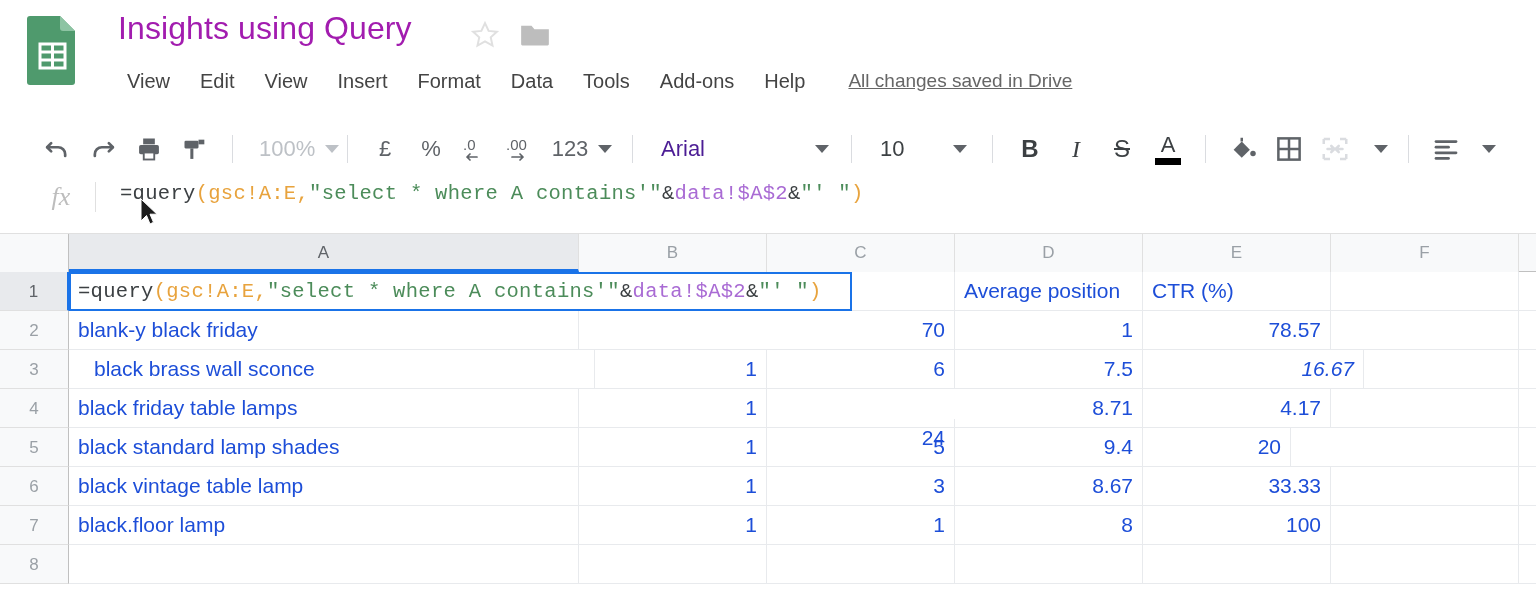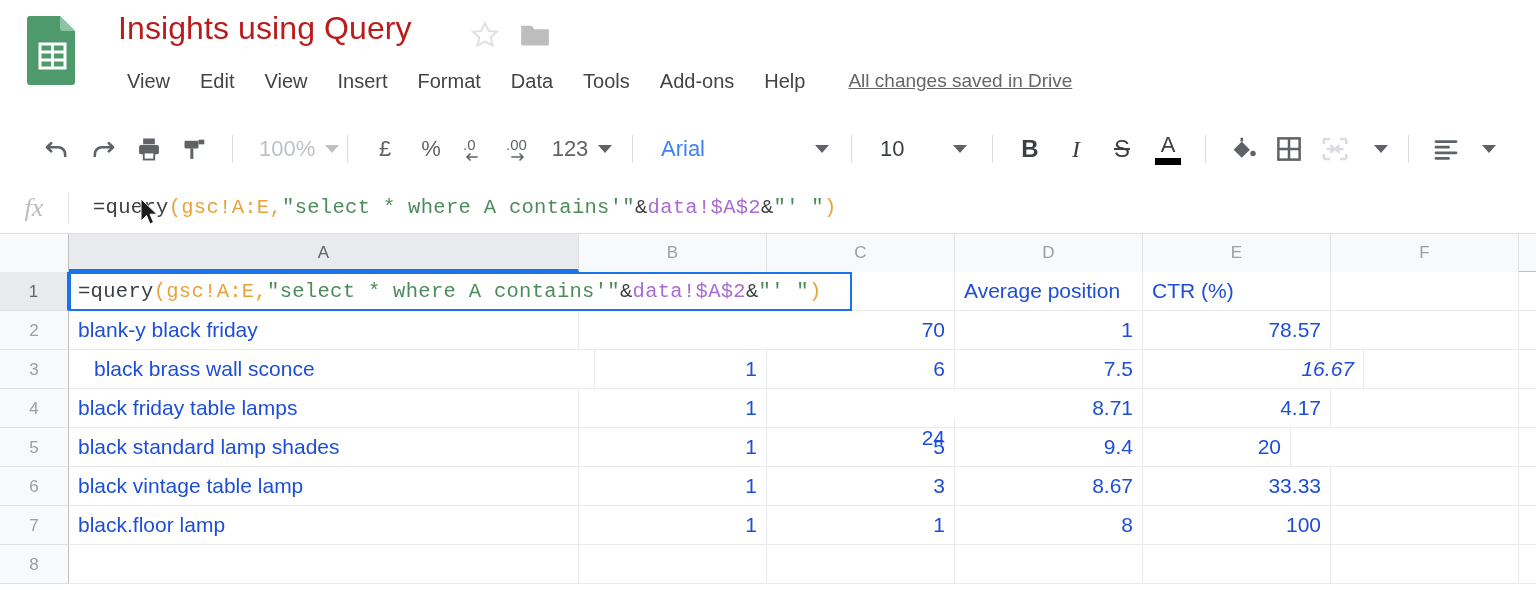--- a/index.html
+++ b/index.html
@@ -12,21 +12,21 @@
   #app { position: relative; width: 1536px; height: 590px; }
 
   
   .titlebar { position: relative; height: 110px; }
   .sheets-logo {
     position: absolute; left: 26px; top: 14px;
     width: 53px; height: 72px;
   }
   .doc-title {
     position: absolute; left: 118px; top: 10px;
-    font-size: 32px; color: #b91c1c; font-weight: 400;
+    font-size: 32px; color: #a21caf; font-weight: 400;
     letter-spacing: .1px; white-space: nowrap;
   }
   .star-icon { position: absolute; left: 470px; top: 20px; width: 30px; height: 30px; }
   .folder-icon { position: absolute; left: 520px; top: 22px; width: 30px; height: 26px; }
 
   .menubar { position: absolute; left: 118px; top: 66px; display: flex; align-items: center; }
   .menu-item {
     font-size: 20px; color: #444; padding: 0 9px; margin-right: 12px;
     white-space: nowrap; line-height: 30px;
   }
@@ -44,35 +44,36 @@
         height: 40px; color: #5f6368; }
   .tb-icon { width: 46px; }
   .tb-sep { width: 1px; height: 28px; background: #dadce0; margin: 0 14px; }
   .tb-text { font-size: 22px; color: #5f6368; }
   .tb-zoom { width: 86px; justify-content: flex-start; padding-left: 12px;
              font-size: 22px; color: #bdc1c6; }
   .caret { width: 0; height: 0; border-left: 7px solid transparent;
            border-right: 7px solid transparent; border-top: 8px solid #5f6368;
            margin-left: 10px; }
   .caret.light { border-top-color: #bdc1c6; }
-  .tb-font { width: 150px; font-size: 22px; color: #3b82f6; padding-left: 14px; justify-content: flex-start; }
+  .tb-font { width: 150px; font-size: 22px; color: #4c1d95; padding-left: 14px; justify-content: flex-start; }
   .tb-fontsize { width: 66px; font-size: 22px; color: #3c4043; padding-left: 14px; justify-content: flex-start; }
   .tb-bold { font-weight: bold; font-size: 24px; color: #3c4043; }
   .tb-italic { font-style: italic; font-size: 24px; color: #3c4043; font-family: "Liberation Serif", serif; }
   .tb-strike { font-size: 24px; color: #3c4043; text-decoration: line-through; }
   .tb-textcolor { flex-direction: column; }
   .tb-textcolor .glyph { font-size: 22px; color: #3c4043; line-height: 22px; }
   .tb-textcolor .bar { width: 26px; height: 7px; background: #000; margin-top: 2px; }
   .dec0, .dec00 { position: relative; font-size: 18px; color: #5f6368; }
 
   
   .formulabar {
     position: absolute; left: 0; top: 182px; width: 1536px; height: 52px;
-    background: #fff; display: flex; align-items: center;
+    background: #fff; display: flex; 
     border-bottom: 1px solid #e0e0e0;
+    padding-left: 27px;
   }
   .fx {
     width: 68px; text-align: center; font-size: 26px; color: #bdbdbd;
     font-family: "Liberation Serif", serif; font-style: italic;
   }
   .fb-div { width: 1px; height: 30px; background: #e0e0e0; }
   .formula-text {
     padding-left: 24px; font-family: "Liberation Mono", monospace;
     font-size: 20.5px; white-space: pre; letter-spacing: .3px;
   }

